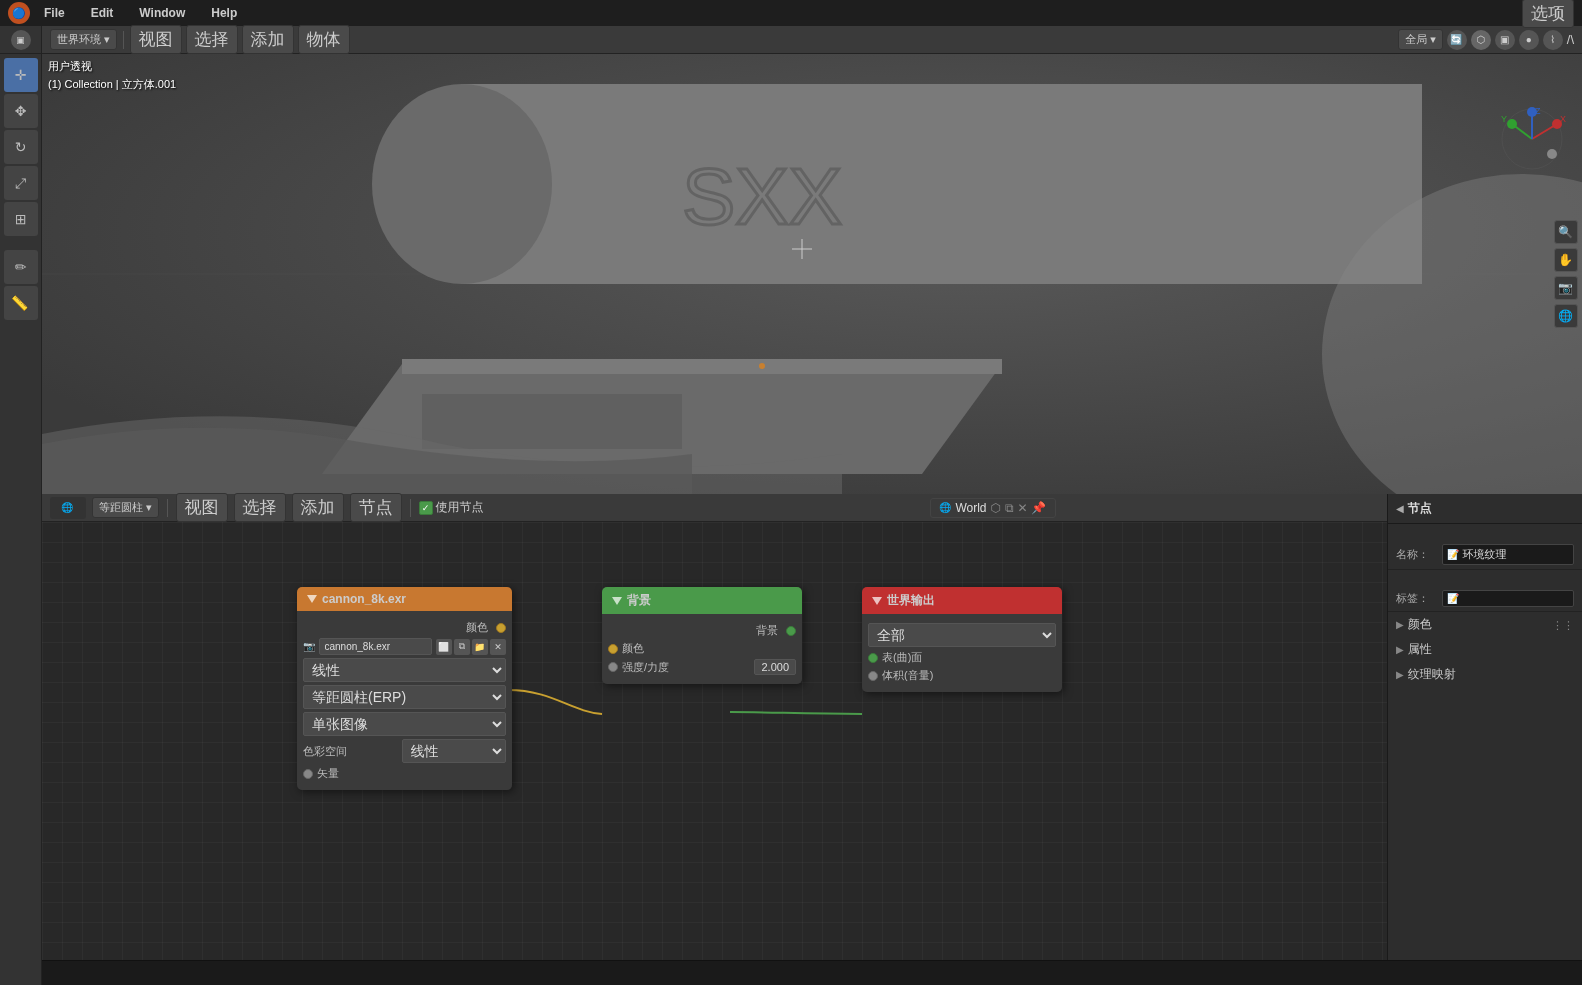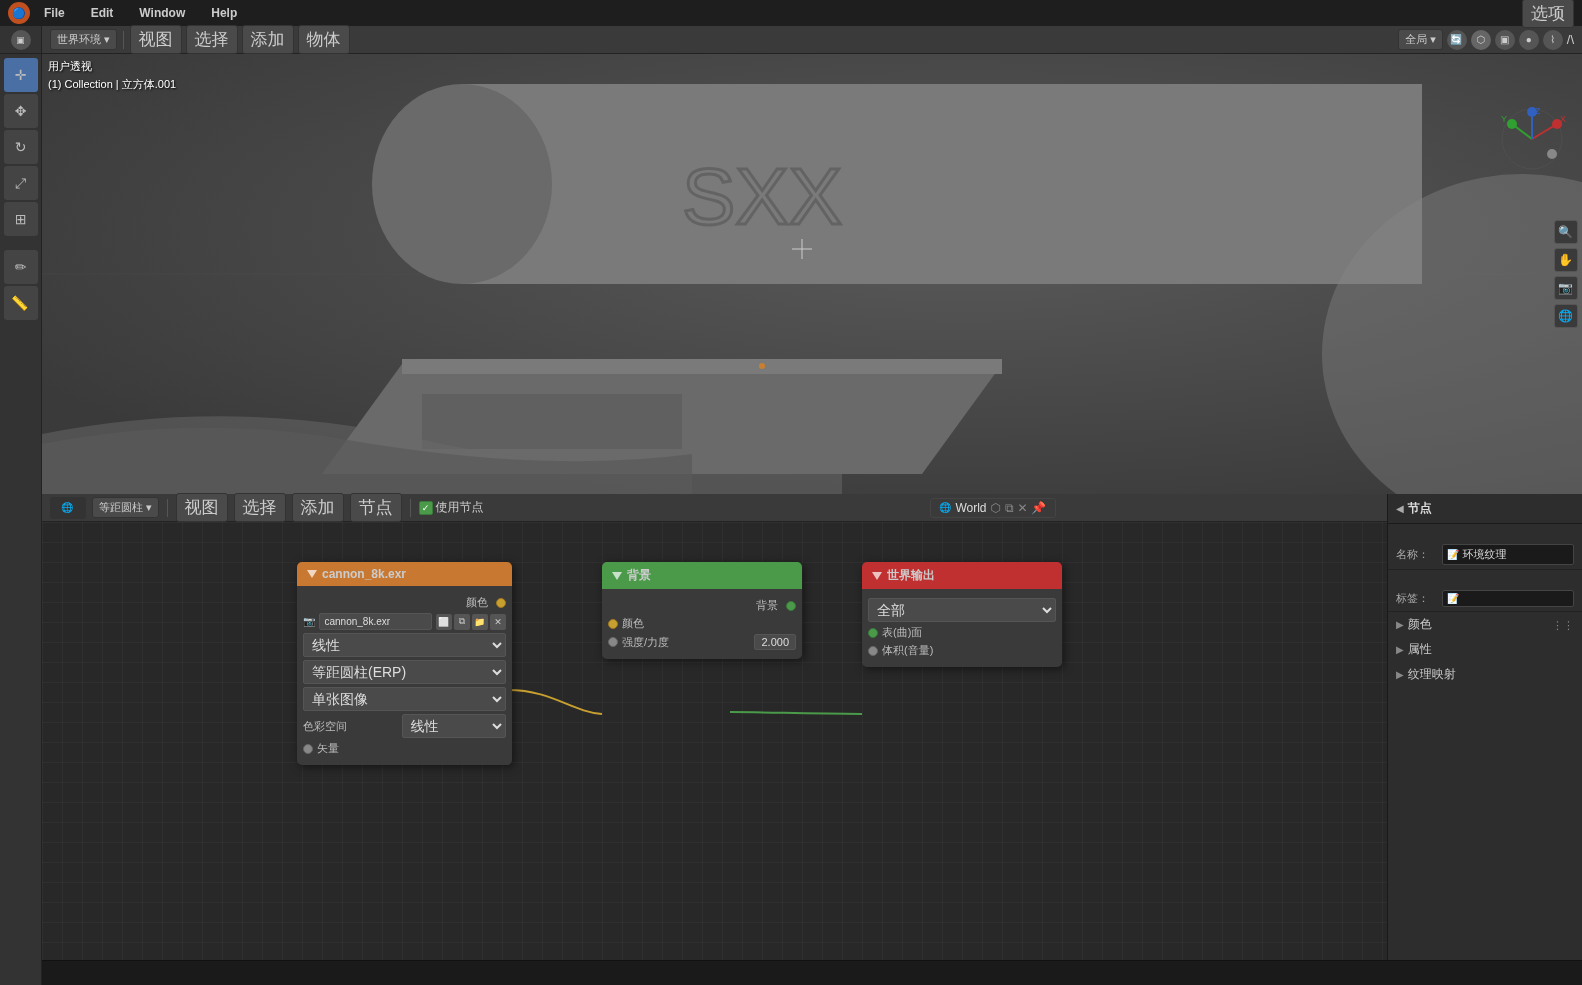--- a/index.html
+++ b/index.html
@@ -123,20 +123,21 @@
         linear-gradient(90deg, rgba(255,255,255,0.03) 1px, transparent 1px);
       background-size: 20px 20px;
     }
 
     
     .node-card {
       position: absolute;
       border-radius: 5px;
       min-width: 200px;
       box-shadow: 2px 2px 8px rgba(0,0,0,0.5);
+      margin-top: 25px;
     }
     .node-header {
       padding: 5px 10px;
       border-radius: 5px 5px 0 0;
       font-size: 12px;
       font-weight: bold;
       display: flex;
       align-items: center;
       gap: 5px;
     }

